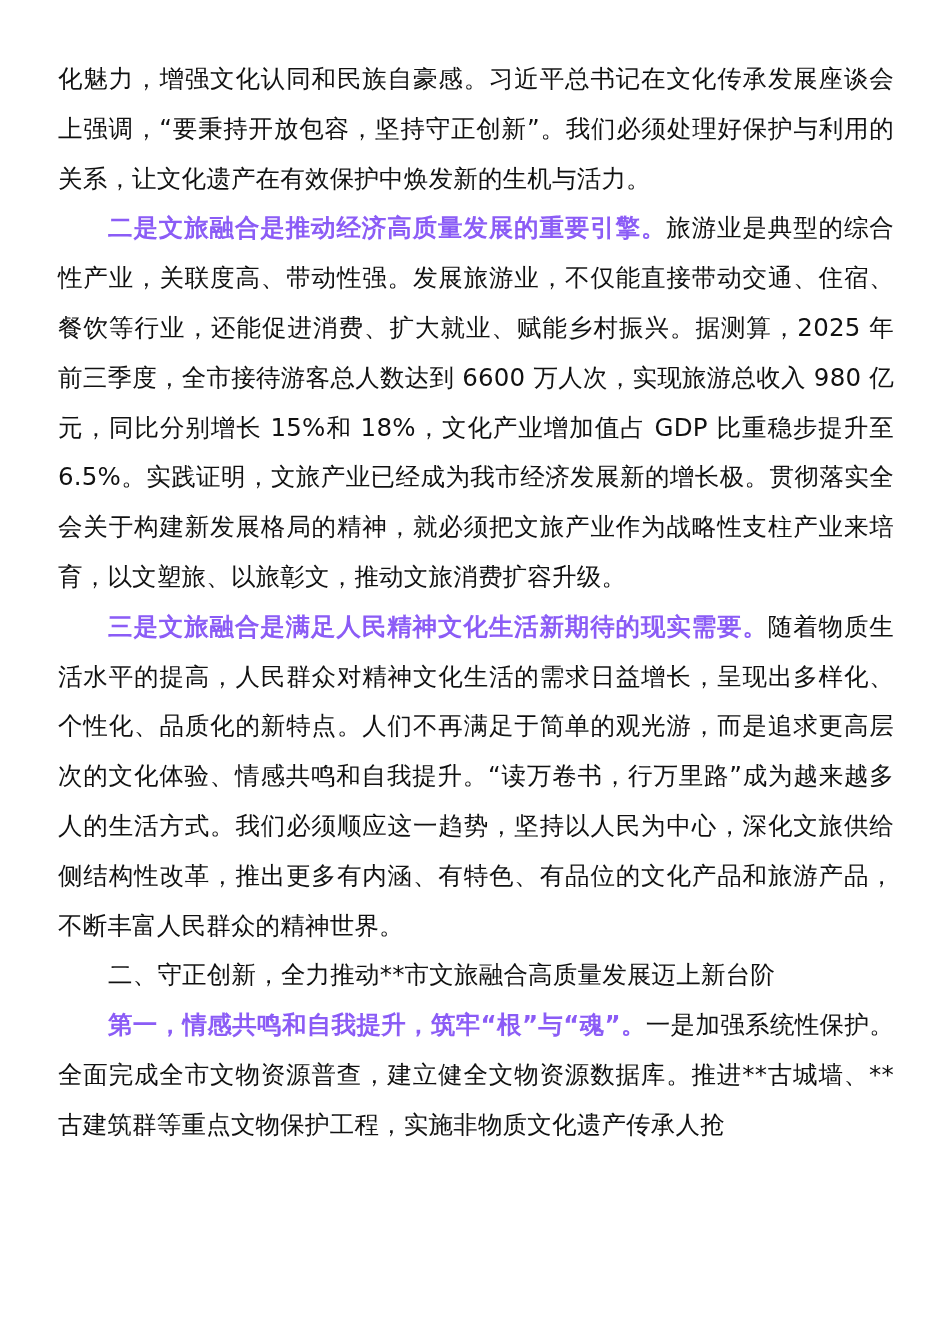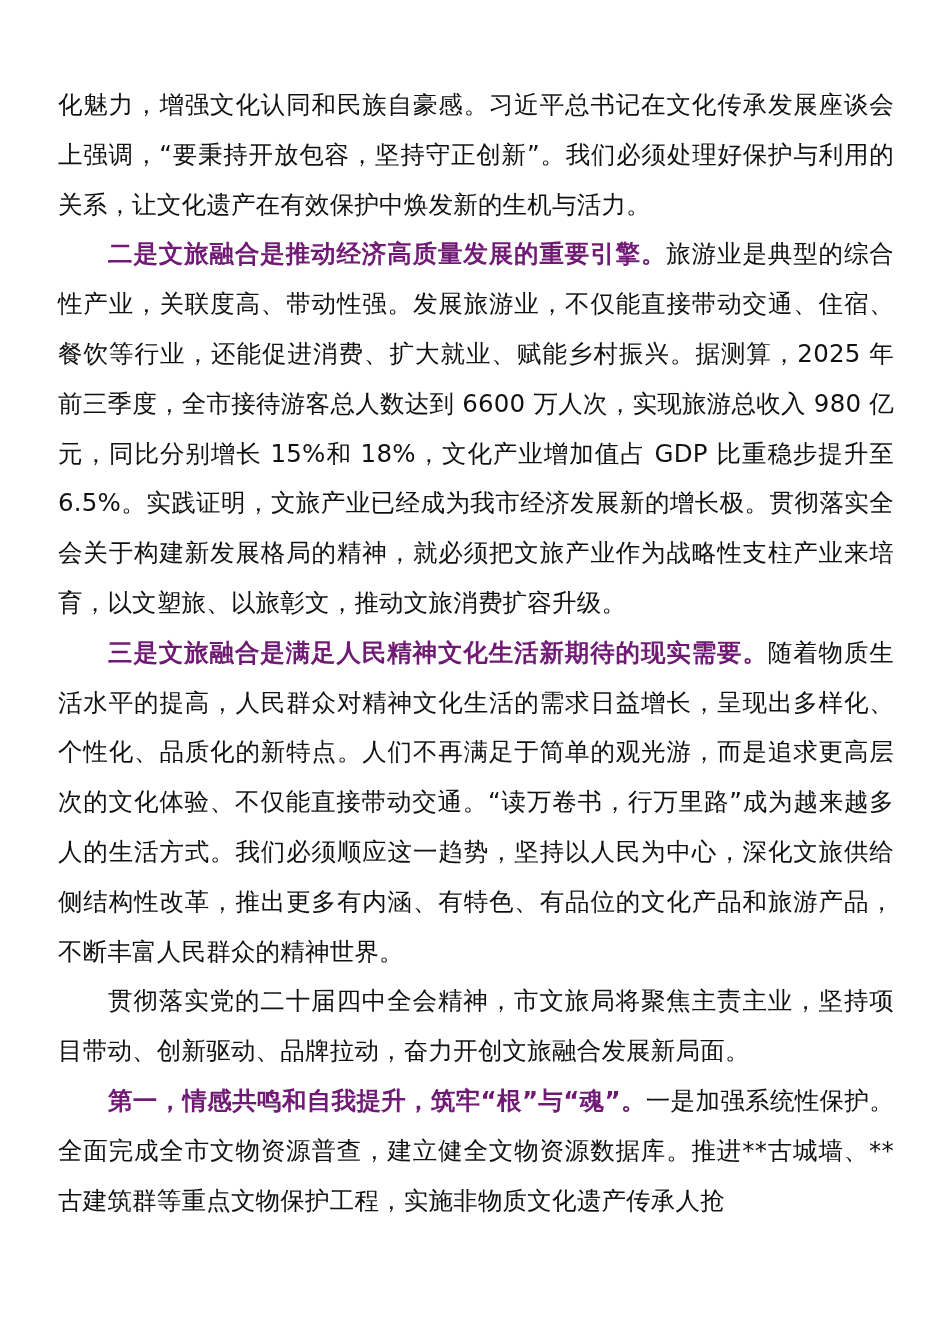--- a/index.html
+++ b/index.html
@@ -9,65 +9,65 @@
   }
   body {
     width: 950px;
     height: 1344px;
     overflow: hidden;
     position: relative;
   }
   .page {
     position: absolute;
     left: 58px;
-    top: 80px;
+    top: 54px;
     width: 836px;
     font-family: "DejaVu Sans", "Liberation Sans", sans-serif;
     font-size: 24.5px;
     line-height: 49.8px;
     color: #111111;
     text-align: justify;
     text-justify: inter-character;
     letter-spacing: 0.2px;
   }
   .para {
     margin: 0;
     padding: 0;
   }
   .indent {
     text-indent: 50px;
   }
   .bold {
     font-weight: bold;
-    color: #701a75;
+    color: #8b5cf6;
   }
   .heading {
     text-indent: 50px;
     margin: 0;
   }
 </style>
 </head>
 <body>
 
 <div class="page">
 
   <p class="para">
     <span>化魅力，增强文化认同和民族自豪感。习近平总书记在文化传承发展座谈会上强调，“要秉持开放包容，坚持守正创新”。我们必须处理好保护与利用的关系，让文化遗产在有效保护中焕发新的生机与活力。</span>
   </p>
 
   <p class="para indent">
     <span class="bold">二是文旅融合是推动经济高质量发展的重要引擎。</span><span>旅游业是典型的综合性产业，关联度高、带动性强。发展旅游业，不仅能直接带动交通、住宿、餐饮等行业，还能促进消费、扩大就业、赋能乡村振兴。据测算，2025 年前三季度，全市接待游客总人数达到 6600 万人次，实现旅游总收入 980 亿元，同比分别增长 15%和 18%，文化产业增加值占 GDP 比重稳步提升至 6.5%。实践证明，文旅产业已经成为我市经济发展新的增长极。贯彻落实全会关于构建新发展格局的精神，就必须把文旅产业作为战略性支柱产业来培育，以文塑旅、以旅彰文，推动文旅消费扩容升级。</span>
   </p>
 
   <p class="para indent">
-    <span class="bold">三是文旅融合是满足人民精神文化生活新期待的现实需要。</span><span>随着物质生活水平的提高，人民群众对精神文化生活的需求日益增长，呈现出多样化、个性化、品质化的新特点。人们不再满足于简单的观光游，而是追求更高层次的文化体验、不仅能直接带动交通。“读万卷书，行万里路”成为越来越多人的生活方式。我们必须顺应这一趋势，坚持以人民为中心，深化文旅供给侧结构性改革，推出更多有内涵、有特色、有品位的文化产品和旅游产品，不断丰富人民群众的精神世界。</span>
+    <span class="bold">三是文旅融合是满足人民精神文化生活新期待的现实需要。</span><span>随着物质生活水平的提高，人民群众对精神文化生活的需求日益增长，呈现出多样化、个性化、品质化的新特点。人们不再满足于简单的观光游，而是追求更高层次的文化体验、情感共鸣和自我提升。“读万卷书，行万里路”成为越来越多人的生活方式。我们必须顺应这一趋势，坚持以人民为中心，深化文旅供给侧结构性改革，推出更多有内涵、有特色、有品位的文化产品和旅游产品，不断丰富人民群众的精神世界。</span>
   </p>
 
+  <p class="heading">
+    <span>二、守正创新，全力推动**市文旅融合高质量发展迈上新台阶</span>
+  </p>
 
-  <p class="para indent">
-    <span>贯彻落实党的二十届四中全会精神，市文旅局将聚焦主责主业，坚持项目带动、创新驱动、品牌拉动，奋力开创文旅融合发展新局面。</span>
-  </p>
 
   <p class="para indent">
     <span class="bold">第一，情感共鸣和自我提升，筑牢“根”与“魂”。</span><span>一是加强系统性保护。全面完成全市文物资源普查，建立健全文物资源数据库。推进**古城墙、**古建筑群等重点文物保护工程，实施非物质文化遗产传承人抢</span>
   </p>
 
 </div>
 
 </body></html>

